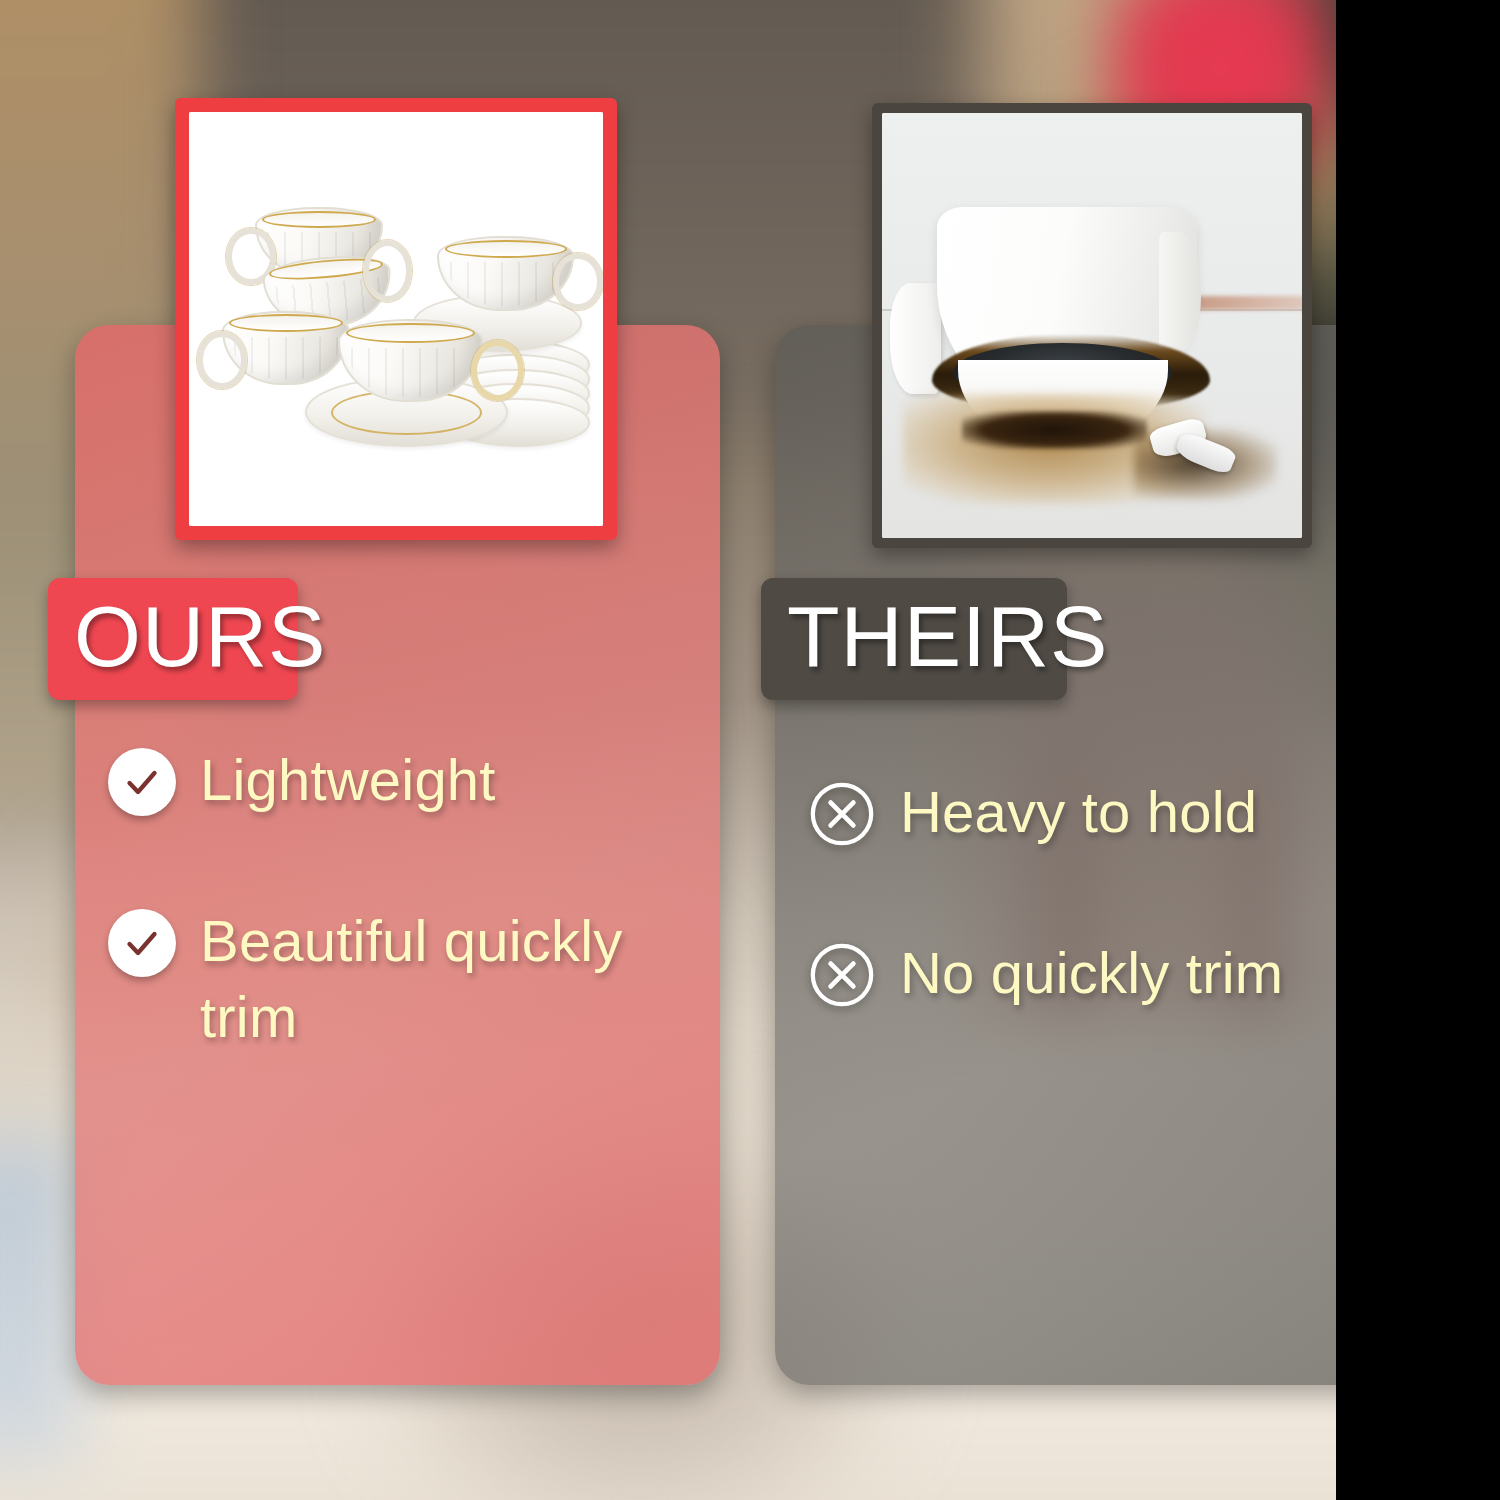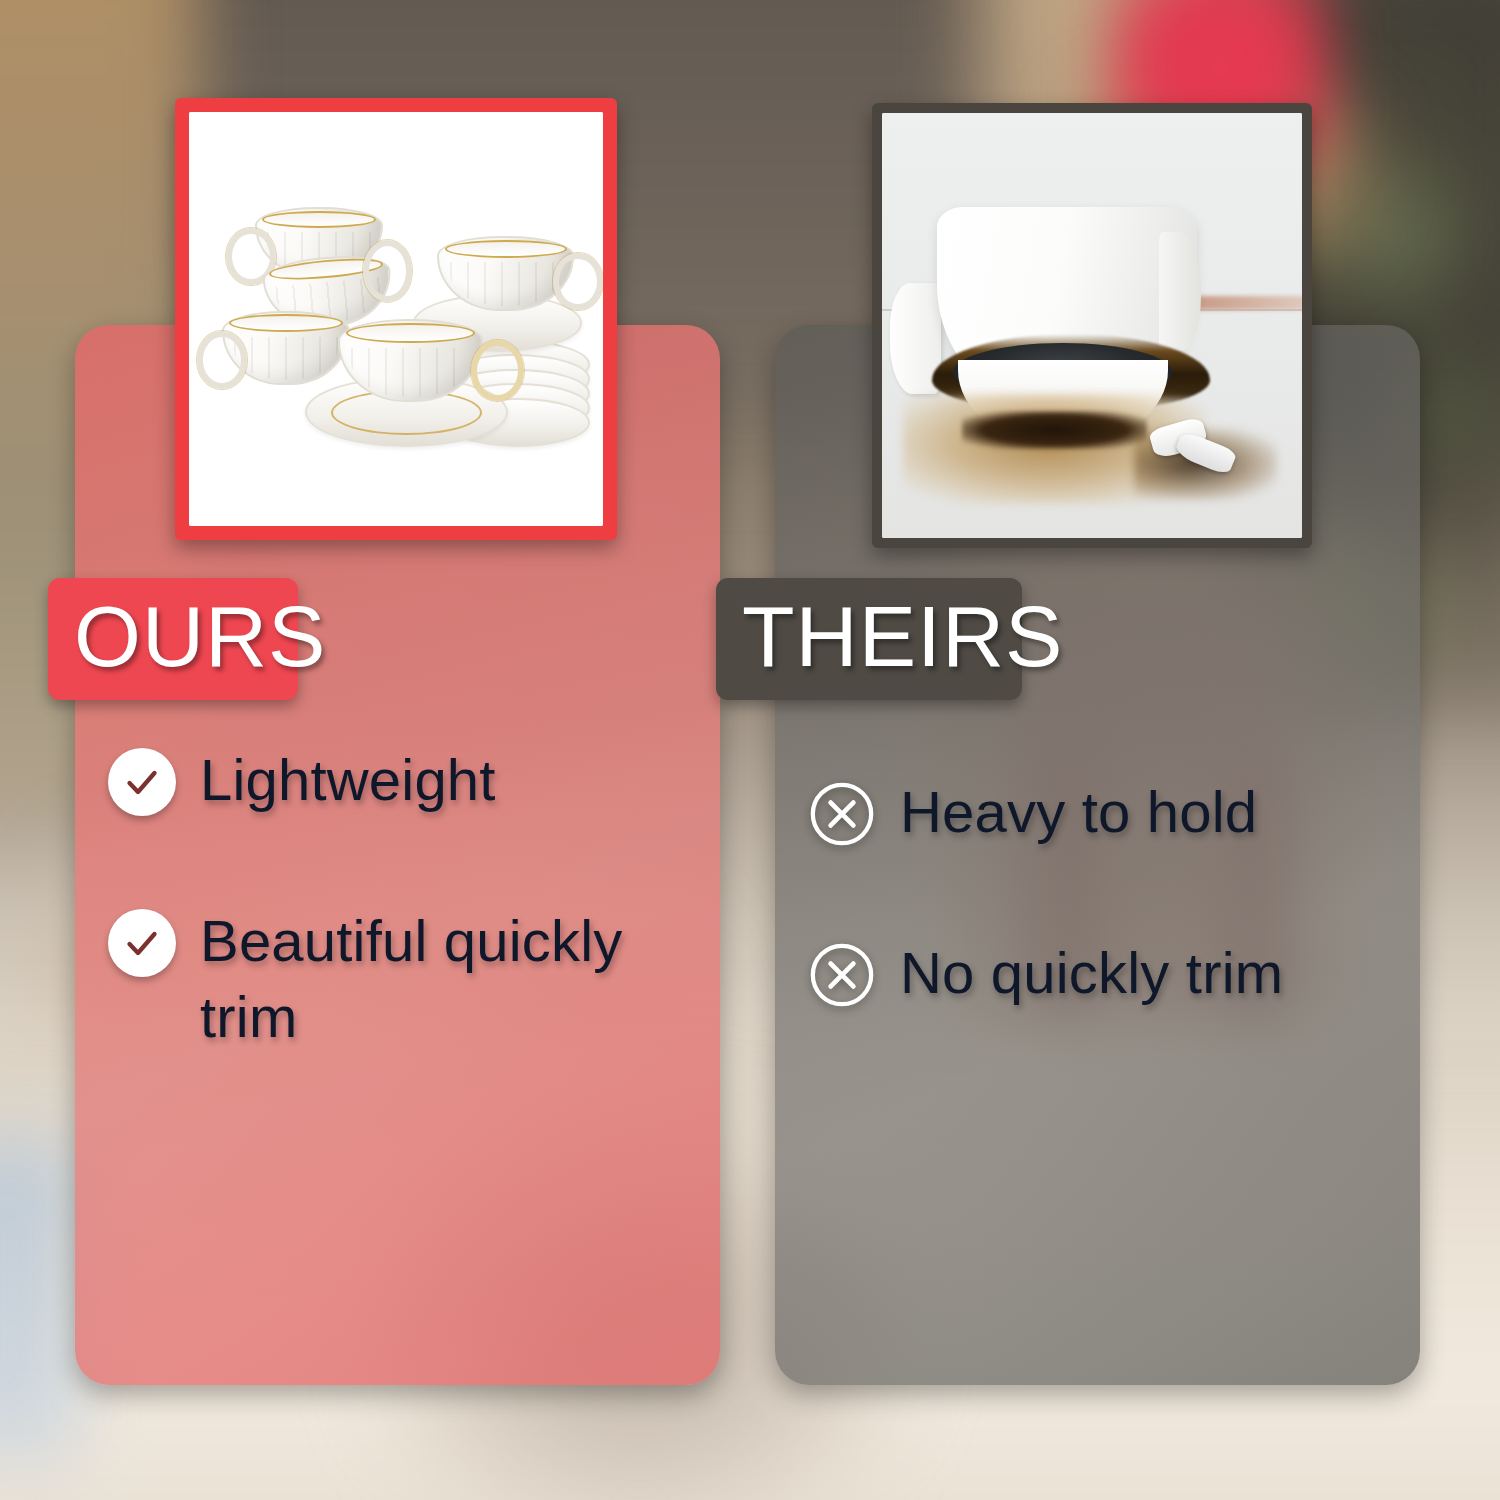--- a/index.html
+++ b/index.html
@@ -2,21 +2,21 @@
 <html><head>
 <meta charset="utf-8">
 <style>
   html, body {
     margin: 0;
     padding: 0;
     background: #000;
   }
   #stage {
     position: relative;
-    width: 1500px;
+    width: 1336px;
     height: 1500px;
     overflow: hidden;
     font-family: "Liberation Sans", sans-serif;
     background: #8a7a68;
   }
 
   
   .bg-layer {
     position: absolute;
     inset: 0;
@@ -287,21 +287,21 @@
     border-radius: 12px;
     box-shadow: 0 6px 14px rgba(0,0,0,.32);
     padding: 0 26px 6px 26px;
     box-sizing: border-box;
   }
   .badge-ours {
     left: 48px; top: 578px; width: 250px; height: 122px;
     background: #ef4751;
   }
   .badge-theirs {
-    left: 716px; top: 578px; width: 306px; height: 122px;
+    left: 761px; top: 578px; width: 306px; height: 122px;
     background: #4f4a44;
   }
   .badge-text {
     color: #ffffff;
     font-size: 86px;
     font-weight: 400;
     letter-spacing: 1px;
     line-height: 1;
     text-shadow: 3px 4px 5px rgba(0,0,0,.38);
     font-family: "Liberation Sans", sans-serif;
@@ -336,21 +336,21 @@
     background: #ffffff;
     box-shadow: 0 4px 7px rgba(0,0,0,.28);
     display: flex; align-items: center; justify-content: center;
   }
   .icon-check svg { width: 40px; height: 40px; display:block; }
   
   .icon-cross { width: 68px; height: 68px; }
   .icon-cross svg { width: 68px; height: 68px; display:block; filter: drop-shadow(0 3px 4px rgba(0,0,0,.35)); }
 
   .item-label {
-    color: #0f172a;
+    color: #fef9c3;
     font-size: 58px;
     line-height: 1.32;
     font-weight: 400;
     letter-spacing: .2px;
     text-shadow: 2px 4px 6px rgba(0,0,0,.30);
     max-width: 470px;
   }
 </style>
 </head>
 <body>

